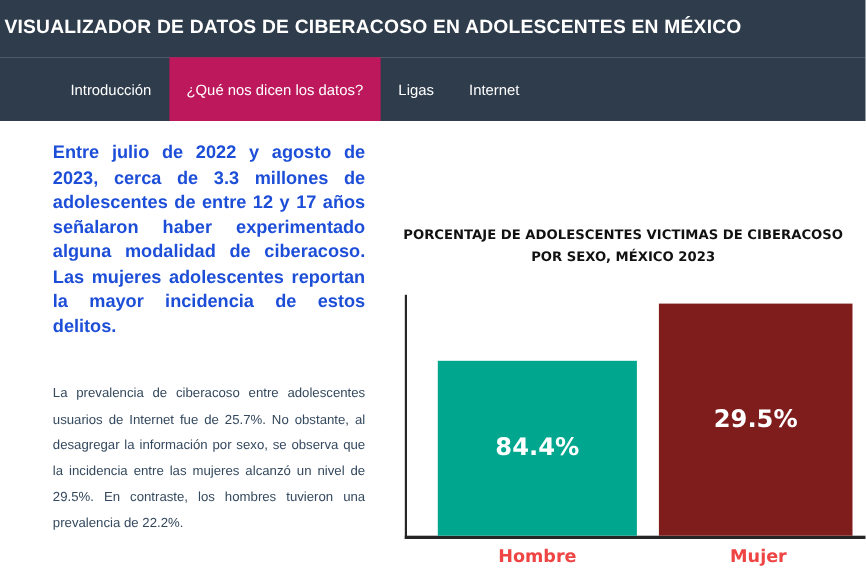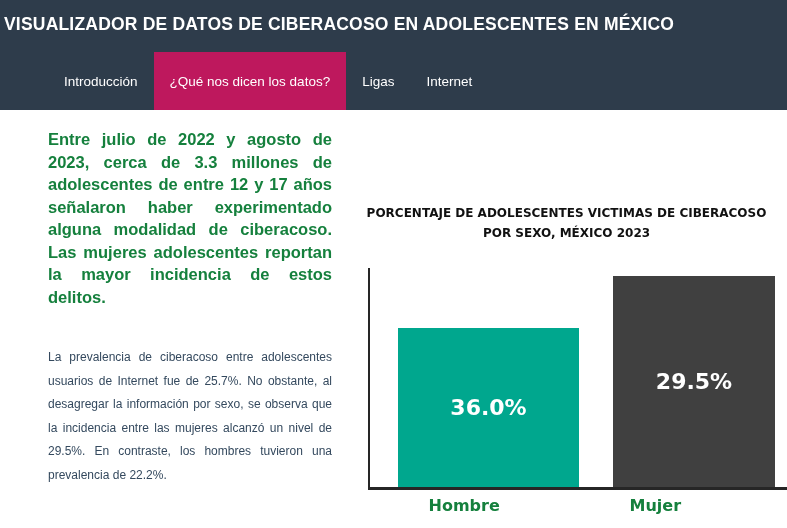--- a/index.html
+++ b/index.html
@@ -25,21 +25,21 @@
   .navbar .tab {
     display: flex; align-items: center;
     padding: 0 16px; color: #ffffff; font-size: 13.5px;
     text-decoration: none; cursor: pointer; white-space: nowrap;
   }
   .navbar .tab.active { background: #be185d; }
   .text-col p { text-align: justify; }
   .lead {
     position: absolute; left: 48px; top: 128px; width: 284px;
     font-size: 16.5px; font-weight: bold; line-height: 22.5px;
-    color: #15803d;
+    color: #1d4ed8;
   }
   .body-par {
     position: absolute; left: 48px; top: 346px; width: 284px;
     font-size: 12px; line-height: 23.5px; color: #34495e;
   }
   .chart-title {
     position: absolute; left: 354px; top: 204px; width: 425px;
     text-align: center;
     font-family: "DejaVu Sans", sans-serif;
     font-size: 12px; font-weight: bold; line-height: 19.5px;
@@ -52,23 +52,23 @@
   }
   .bar {
     position: absolute; bottom: 0;
     display: flex; align-items: center; justify-content: center;
   }
   .bar .val {
     color: #ffffff; font-family: "DejaVu Sans", sans-serif;
     font-size: 22px; font-weight: bold;
   }
   .cat-label {
-    position: absolute; top: 228px; width: 120px; text-align: left;
+    position: absolute; top: 228px; width: 120px; text-align: center;
     font-family: "DejaVu Sans", sans-serif;
-    font-size: 16px; font-weight: bold; color: #15803d;
+    font-size: 16px; font-weight: bold; color: #ef4444;
   }
 </style>
 </head>
 <body>
 
 <header class="masthead">
   <h1>VISUALIZADOR DE DATOS DE CIBERACOSO EN ADOLESCENTES EN MÉXICO</h1>
 </header>
 
 <nav class="navbar" id="navbar">
@@ -81,22 +81,22 @@
 <main>
   <section class="text-col">
     <p class="lead">Entre julio de 2022 y agosto de 2023, cerca de 3.3 millones de adolescentes de entre 12 y 17 años señalaron haber experimentado alguna modalidad de ciberacoso. Las mujeres adolescentes reportan la mayor incidencia de estos delitos.</p>
     <p class="body-par">La prevalencia de ciberacoso entre adolescentes usuarios de Internet fue de 25.7%. No obstante, al desagregar la información por sexo, se observa que la incidencia entre las mujeres alcanzó un nivel de 29.5%. En contraste, los hombres tuvieron una prevalencia de 22.2%.</p>
   </section>
 
   <section>
     <h2 class="chart-title">PORCENTAJE DE ADOLESCENTES VICTIMAS DE CIBERACOSO POR SEXO, MÉXICO 2023</h2>
     <div class="chart-area" id="chart-area">
         <div class="bar" style="left: 28px; width: 181px; height: 159px; background: rgb(0, 167, 142);">
-          <span class="val" style="color: rgb(255, 255, 255);">36.0%</span>
+          <span class="val" style="color: rgb(255, 255, 255);">84.4%</span>
         </div>
         <div class="cat-label" style="left: 58.5px;">Hombre</div>
-        <div class="bar" style="left: 243px; width: 162px; height: 211px; background: #404040;">
+        <div class="bar" style="left: 229px; width: 176px; height: 211px; background: #7f1d1d;">
           <span class="val" style="color: rgb(255, 255, 255);">29.5%</span>
         </div>
         <div class="cat-label" style="left: 259.5px;">Mujer</div>
       </div>
   </section>
 </main>
 
 </body></html>

